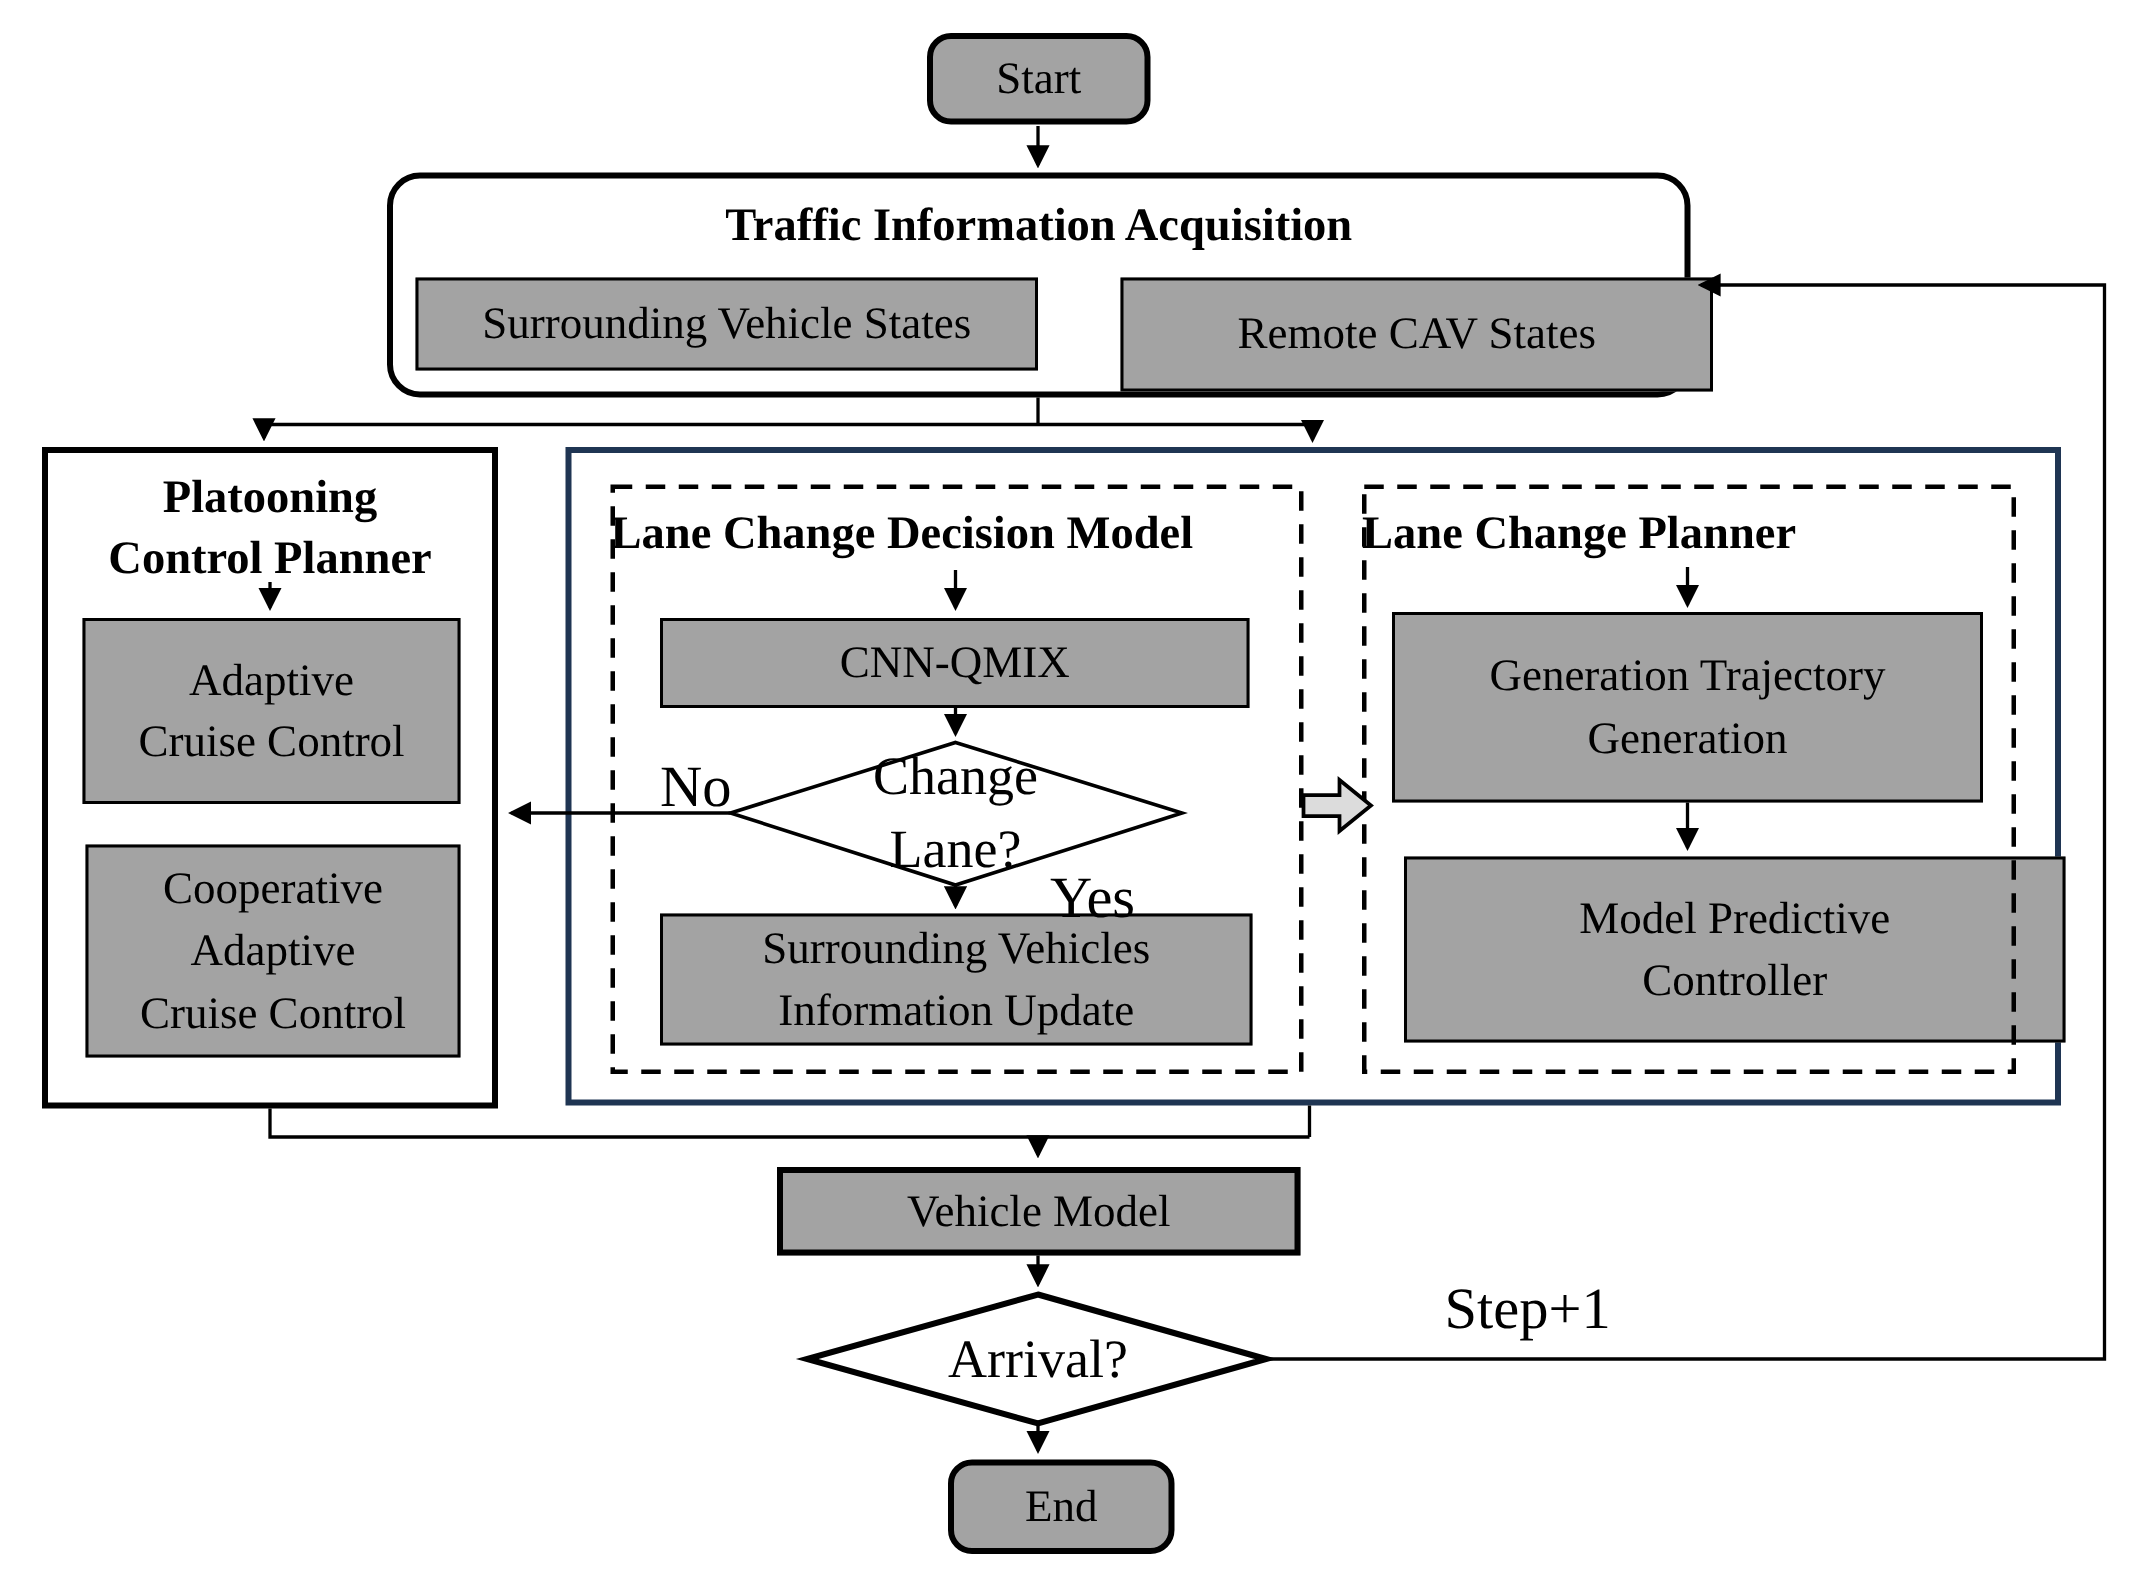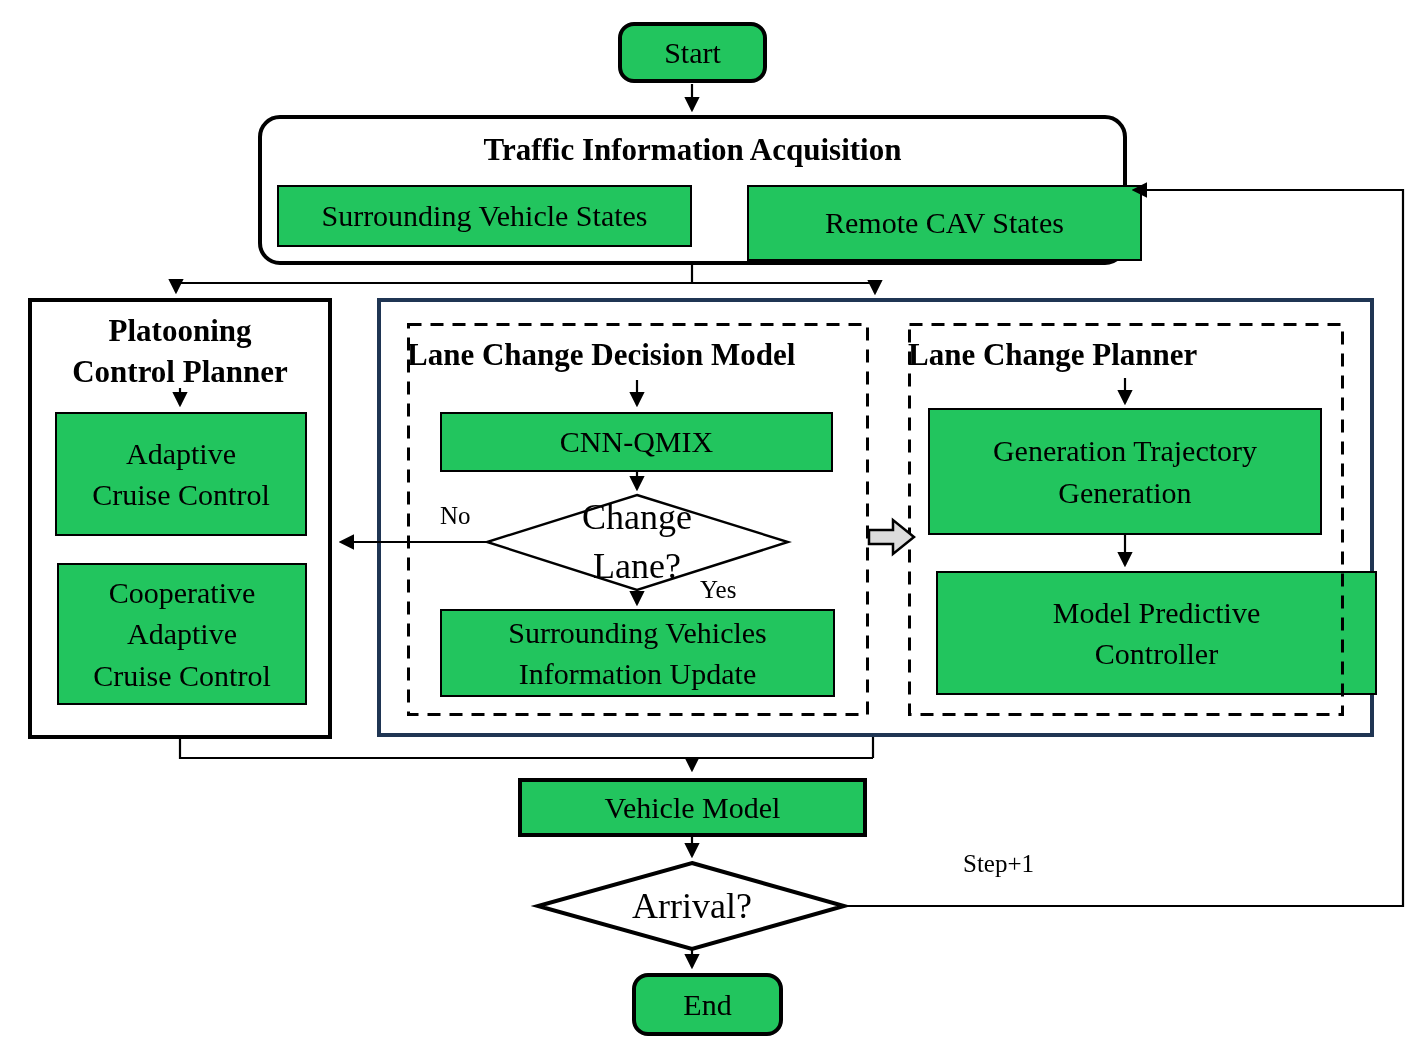--- a/index.html
+++ b/index.html
@@ -3,21 +3,21 @@
 <meta charset="utf-8">
 <style>
   html,body{margin:0;padding:0;background:#fff;}
   .canvas{
     position:relative;width:1428px;height:1060px;overflow:hidden;
     background:var(--background,#fff);
     font-family:"Liberation Serif","DejaVu Serif",serif;
     color:#000;
   }
   .node{
-    position:absolute;box-sizing:border-box;background:#22c55e;
+    position:absolute;box-sizing:border-box;background:#a3a3a3;
     display:flex;align-items:center;justify-content:center;
     text-align:center;white-space:pre-line;
     font-size:30px;line-height:1.38;z-index:1;
   }
   .b-thin{border:2.5px solid #000;}
   .b-thick{border:4px solid #000;}
   .rounded{border-radius:16px;}
   .group{position:absolute;box-sizing:border-box;background:transparent;z-index:0;}
   .group-title{
     position:absolute;box-sizing:border-box;width:100%;
@@ -26,21 +26,21 @@
   }
   .free-title{
     position:absolute;box-sizing:border-box;
     font-weight:bold;font-size:31px;line-height:1.33;white-space:pre-line;z-index:1;
   }
   .blue-container{border:4px solid var(--container-border,#1f3553);}
   .diamond-text{
     position:absolute;display:flex;align-items:center;justify-content:center;
     text-align:center;white-space:pre-line;font-size:36px;line-height:1.35;z-index:3;
   }
-  .edge-label{position:absolute;font-size:25px;z-index:3;}
+  .edge-label{position:absolute;font-size:39px;z-index:3;}
   svg.wires{position:absolute;left:0;top:0;z-index:2;pointer-events:none;}
   .wire{fill:none;stroke:var(--line,#000);stroke-width:2.2;}
   .dash-border{fill:none;stroke:var(--line,#000);stroke-width:3;stroke-dasharray:13 9;}
   .diamond-thin{fill:#fff;stroke:var(--line,#000);stroke-width:2.4;}
   .diamond-thick{fill:#fff;stroke:var(--line,#000);stroke-width:4;}
   .block-arrow{fill:var(--block-arrow-fill,#dcdcdc);stroke:var(--line,#000);stroke-width:2.5;}
   .arrowhead{fill:var(--line,#000);}
 </style>
 </head>
 <body>

